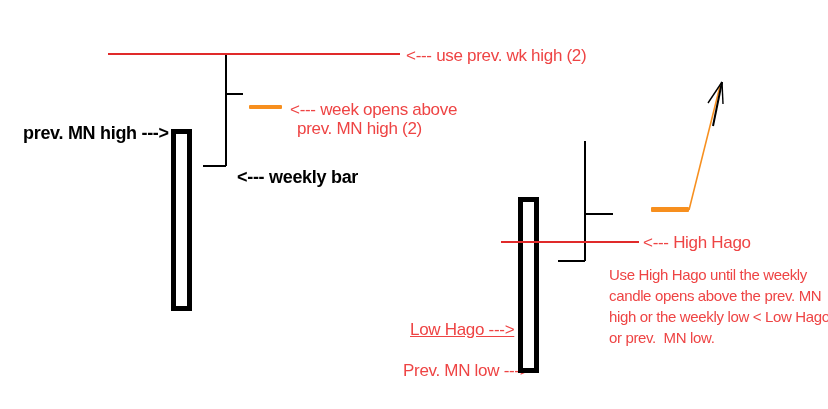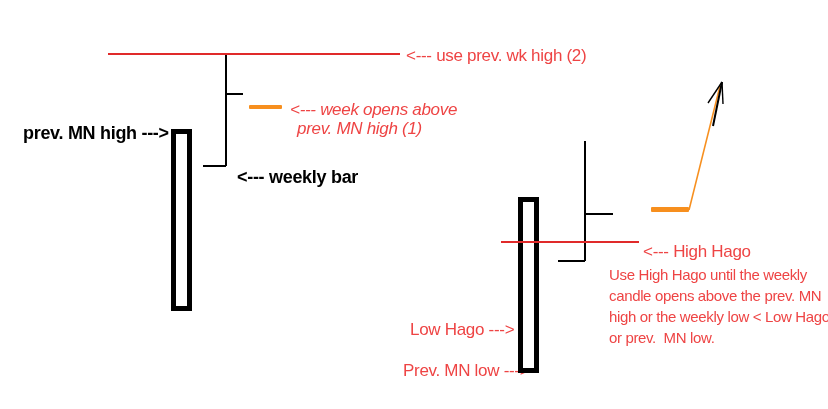--- a/index.html
+++ b/index.html
@@ -19,28 +19,28 @@
   .vline{width:1.5px;}
   .redline{position:absolute;height:1.5px;background:var(--line-red);z-index:3;}
   .odash{position:absolute;background:var(--orange);border-radius:1px;z-index:2;}
   .candle{
     position:absolute;box-sizing:border-box;border:5px solid var(--ink);
     background:var(--background);z-index:1;
   }
   .lbl{position:absolute;white-space:nowrap;letter-spacing:-0.3px;line-height:1.15;}
   .lbl.black{color:var(--ink);font-weight:bold;font-size:18px;}
   .lbl.red{color:var(--text-red);font-size:17px;}
-  .week-opens{line-height:19px;font-style:italic;}
+  .week-opens{line-height:19px;}
   .week-opens .l2{display:block;margin-left:7px;}
   .note{
     position:absolute;color:var(--text-red);font-size:15px;line-height:21px;
     letter-spacing:-0.35px;
   }
   .note span{display:block;white-space:pre;}
-  .low-hago{font-size:16px;}
+  .low-hago{font-size:16px;text-decoration:underline;}
   .prev-mn-low{font-size:14px;}
   .arrow-svg{position:absolute;z-index:2;}
 </style>
 </head>
 <body>
 
 <div class="canvas">
 
   <div class="redline" style="left:108px;top:53px;width:292px;"></div>
 
@@ -53,41 +53,41 @@
   <div class="candle" style="left:171px;top:129px;width:21px;height:182px;"></div>
 
   <div class="lbl black" style="left:23px;top:123px;">prev. MN high ---&gt;</div>
 
   <div class="lbl black" style="left:237px;top:167px;">&lt;--- weekly bar</div>
 
   <div class="lbl red" style="left:406px;top:46px;">&lt;--- use prev. wk high (2)</div>
 
   <div class="lbl red week-opens" style="left:290px;top:100px;">
     <span class="l1">&lt;--- week opens above</span>
-    <span class="l2">prev. MN high (1)</span>
+    <span class="l2">prev. MN high (2)</span>
   </div>
 
   <div class="vline" style="left:584px;top:141px;height:120px;"></div>
   <div class="hline" style="left:584px;top:213px;width:29px;"></div>
   <div class="hline" style="left:558px;top:260px;width:27px;"></div>
 
   <div class="candle" style="left:518px;top:197px;width:21px;height:176px;"></div>
 
   <div class="redline" style="left:501px;top:241px;width:138px;"></div>
 
   <div class="odash" style="left:651px;top:207px;width:38px;height:5px;"></div>
 
   <svg class="arrow-svg" style="left:680px;top:75px;" width="50" height="142" viewBox="0 0 50 142">
     <line x1="9" y1="135" x2="40" y2="11" stroke="#f78f1e" stroke-width="1.6"></line>
     <line x1="33" y1="51" x2="42" y2="7" stroke="#000000" stroke-width="2"></line>
     <line x1="42" y1="7" x2="28" y2="28" stroke="#000000" stroke-width="1.4"></line>
     <line x1="42" y1="7" x2="43" y2="29" stroke="#000000" stroke-width="1.4"></line>
   </svg>
 
-  <div class="lbl red" style="left:643px;top:242px;">&lt;--- High Hago</div>
+  <div class="lbl red" style="left:643px;top:233px;">&lt;--- High Hago</div>
 
   <div class="note" style="left:609px;top:264px;">
     <span>Use High Hago until the weekly</span>
     <span>candle opens above the prev. MN</span>
     <span>high or the weekly low &lt; Low Hago</span>
     <span>or prev.  MN low.</span>
   </div>
 
   <div class="lbl red low-hago" style="left:410px;top:320px;">Low Hago ---&gt;</div>
 

